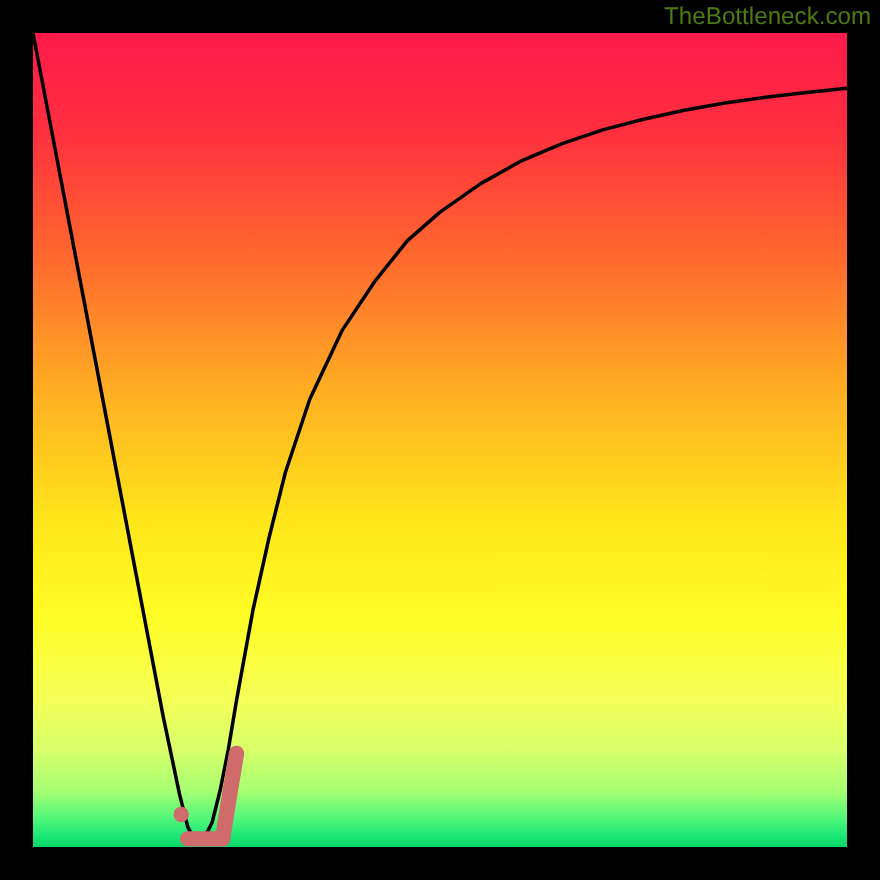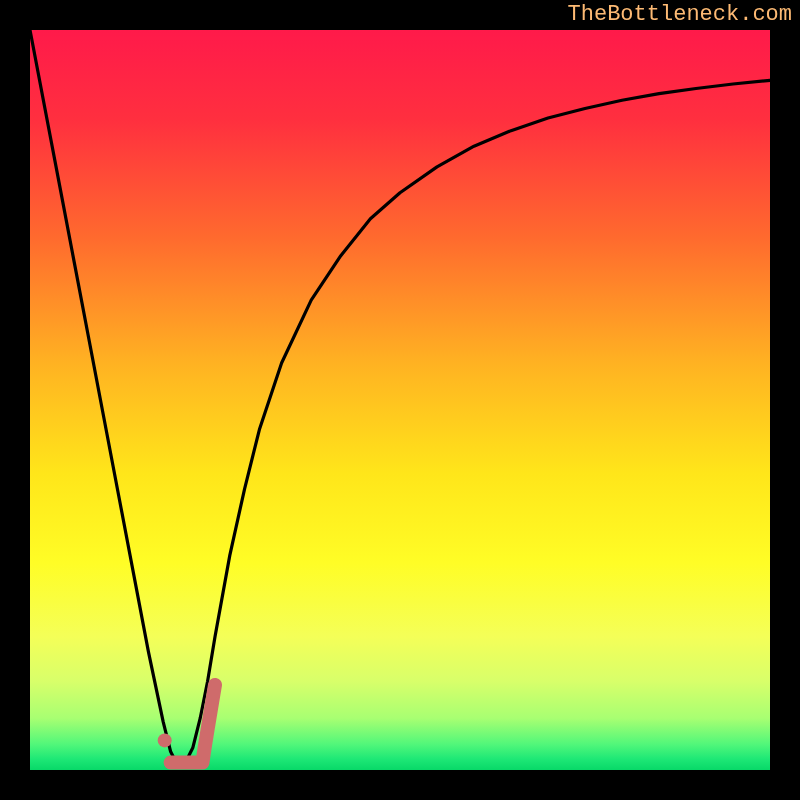--- a/index.html
+++ b/index.html
@@ -13,22 +13,22 @@
   .frame {
     position: relative;
     width: 800px;
     height: 800px;
     background: #000;
   }
   .attribution {
     position: absolute;
     top: 2px;
     right: 8px;
-    color: #fdba74;
-    font-family: Liberation Mono, monospace;
+    color: #4d7c0f;
+    font-family: Liberation Sans, sans-serif;
     font-size: 22px;
     letter-spacing: 0px;
     z-index: 10;
     user-select: none;
   }
   .plot-area {
     position: absolute;
     background: #fff;
   }
   svg {

